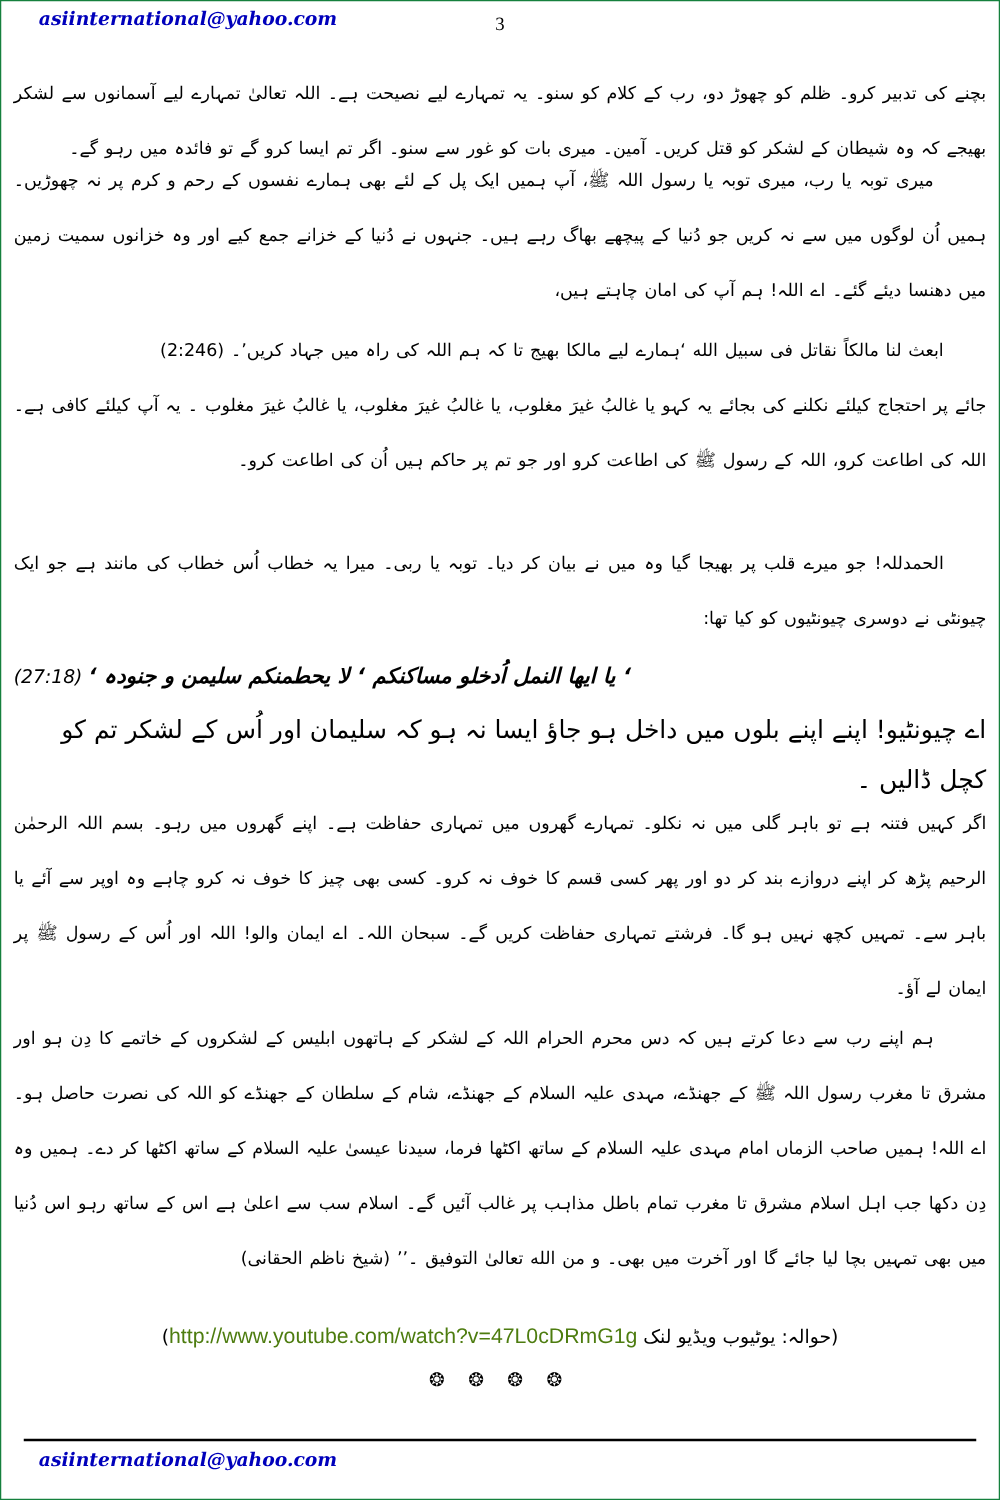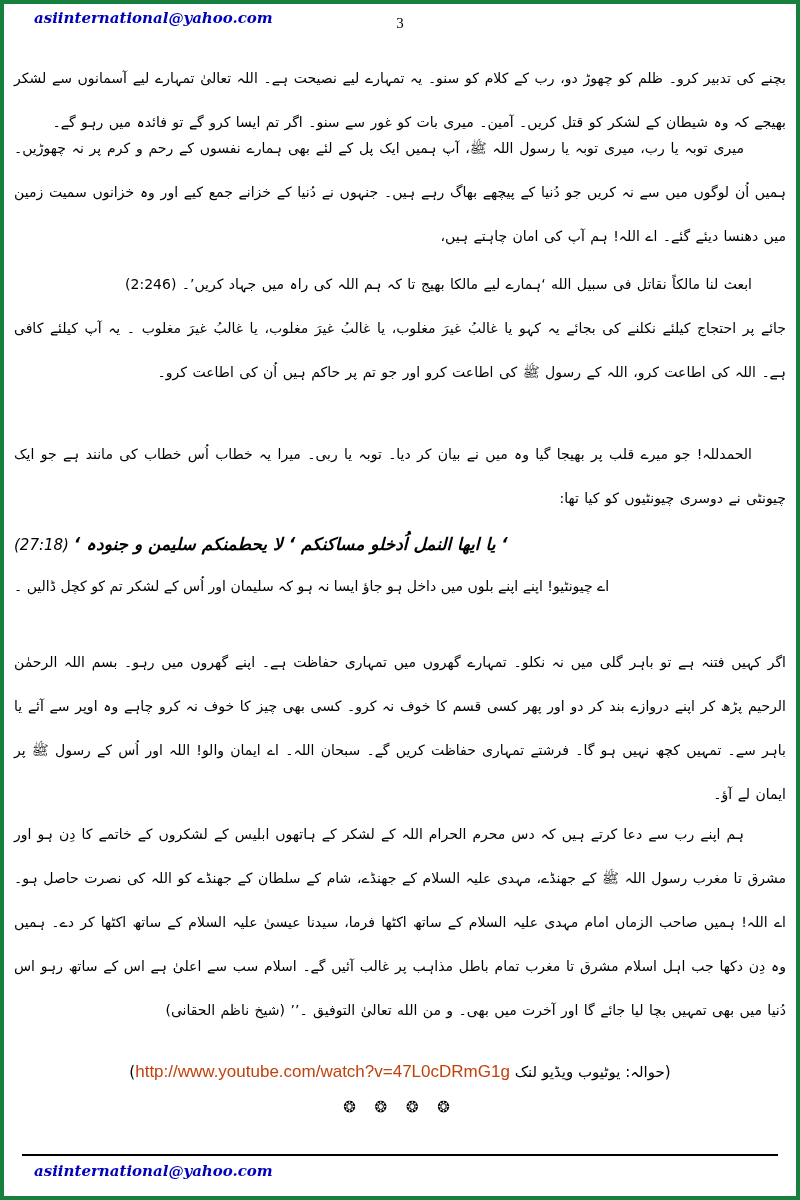--- a/index.html
+++ b/index.html
@@ -1,21 +1,21 @@
 <!DOCTYPE html>
 <html lang="ur"><head>
 <meta charset="utf-8">
 <style>
   html,body{margin:0;padding:0;background:#e8e8e8;}
   .page{
     position:relative;
     width:800px;height:1200px;
     margin:0 auto;
     background:#ffffff;
-    border:4px solid #15803d;
+    border:1px solid #15803d;
     box-sizing:border-box;
     font-family:"DejaVu Sans",sans-serif;
     color:#000;
     overflow:hidden;
   }
   .latin-link{
     font-family:"DejaVu Serif",serif;
     font-style:italic;
     font-weight:bold;
     color:#0000bb;
@@ -44,34 +44,34 @@
   .p4{top:302px;}
   .p5{top:428px;text-indent:34px;}
   .quote-c{
     position:absolute;left:10px;right:8px;top:520px;
     direction:rtl;text-align:left;
     font-size:17px;font-weight:bold;line-height:40px;font-style:italic;
   }
   .quote-ref{font-weight:normal;font-size:15px;}
   .quote-ct{
     position:absolute;left:10px;right:10px;top:562px;
-    direction:rtl;text-align:left;
-    font-size:14px;line-height:40px;
+    direction:rtl;text-align:right;
+    font-size:20px;line-height:40px;
   }
   .p8{top:636px;}
   .p9{top:808px;text-indent:42px;}
   .arabic-bold{font-weight:normal;}
   .refline{
     position:absolute;left:10px;right:10px;top:1050px;
     direction:rtl;text-align:center;
     font-size:15px;line-height:36px;
   }
   .ylink{
     font-family:"Liberation Sans",sans-serif;
-    color:#c2410c;
+    color:#4d7c0f;
     font-size:17px;
     text-decoration:none;
     unicode-bidi:embed;
   }
   .stars{
     position:absolute;left:0;right:0;top:1094px;
     text-align:center;
     font-size:15px;letter-spacing:7px;
     color:#000;
   }

